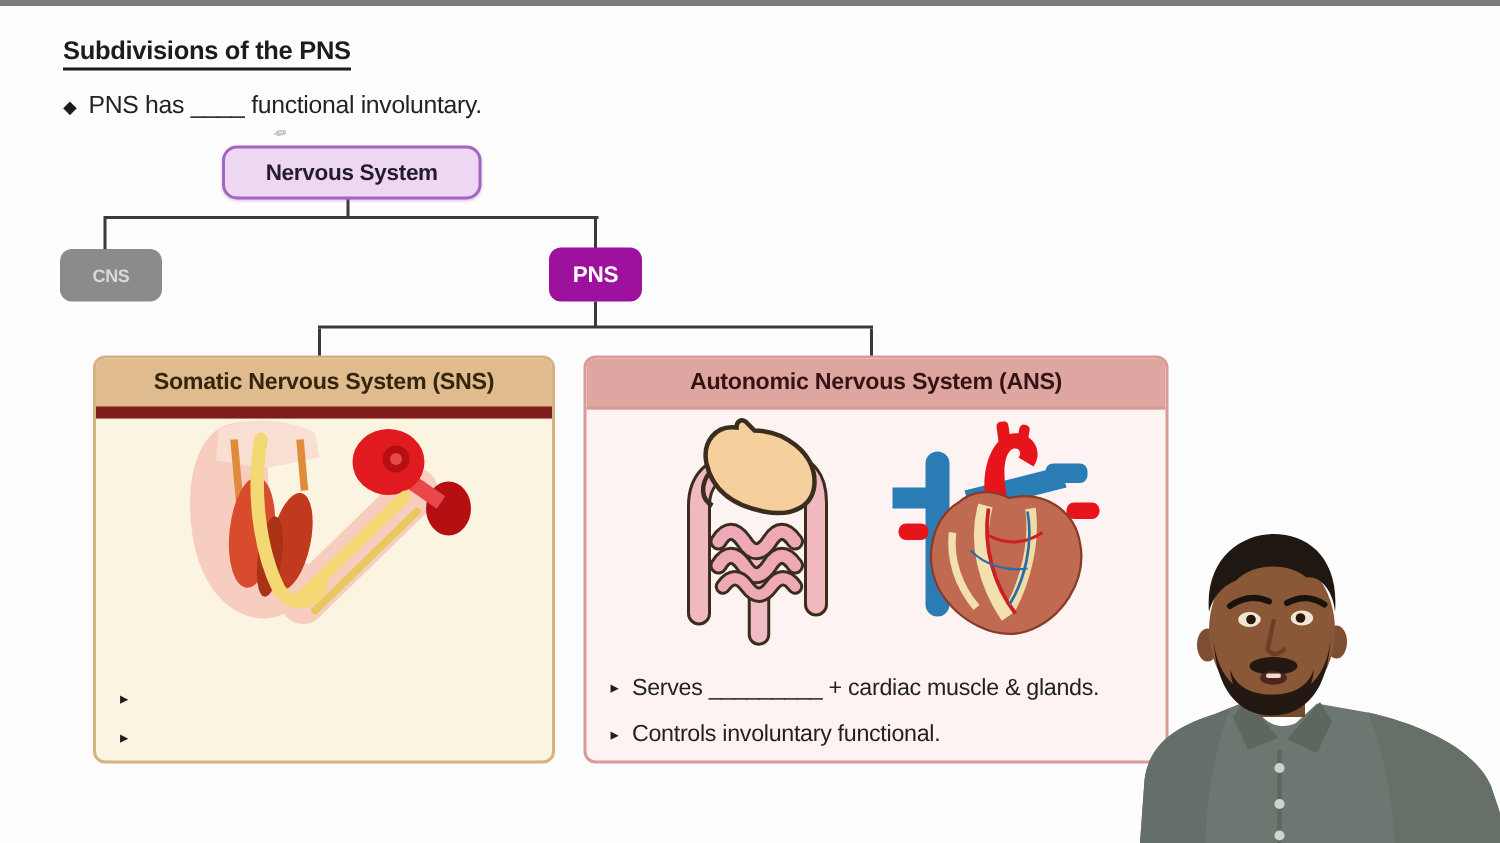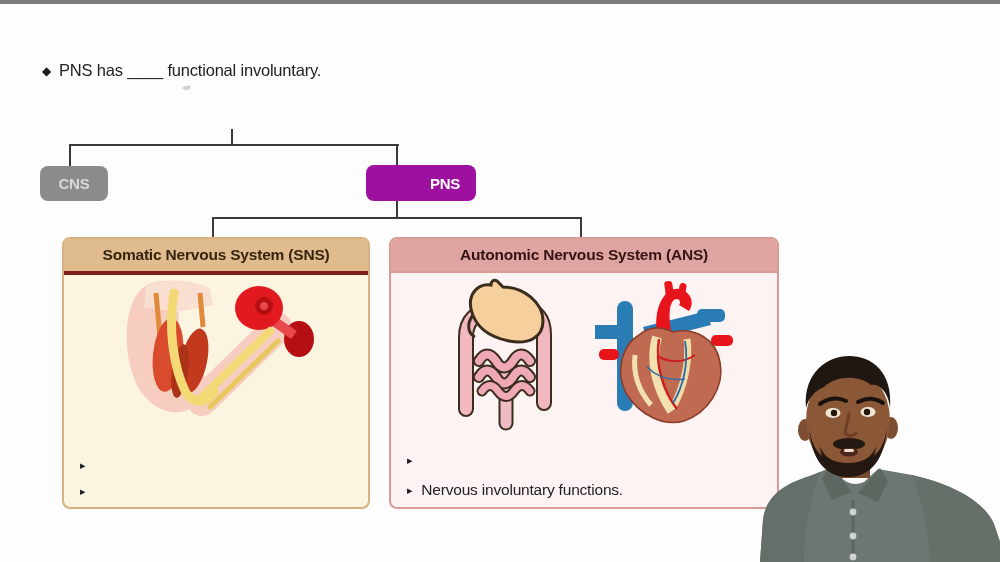--- a/index.html
+++ b/index.html
@@ -15,62 +15,66 @@
   }
   .intro{position:absolute;left:42px;top:61px;display:flex;align-items:center;font-size:16.5px;color:#222;}
   .intro .marker{font-size:12px;margin-right:8px;color:#1c1c1c;}
   .pen{position:absolute;left:182px;top:82px;font-size:10px;color:#a9a3a9;transform:rotate(125deg);}
   
   .node{position:absolute;display:flex;align-items:center;justify-content:center;font-weight:bold;}
   .node-root{
     left:148px;top:97px;width:169px;height:32px;background:#eed7f3;border:2px solid #a265c2;
     border-radius:10px;font-size:15px;color:#241b2e;box-shadow:0 1px 2px rgba(160,100,200,.35);
   }
-  .node-cns{left:40px;top:166px;width:68px;height:35px;background:#8b8b8b;border-radius:8px;font-size:15px;color:#d9d9d9;}
-  .node-pns{left:366px;top:165px;width:62px;height:36px;background:#9e119e;border-radius:8px;font-size:15px;color:#ffffff;padding-left:48px;}
+  .node-cns{left:40px;top:166px;width:68px;height:35px;background:#8b8b8b;border-radius:8px;font-size:12px;color:#d9d9d9;}
+  .node-pns{left:366px;top:165px;width:62px;height:36px;background:#9e119e;border-radius:8px;font-size:15px;color:#ffffff;}
   .conn{position:absolute;background:#3a3a3a;}
   
   .panel{position:absolute;border-radius:8px;overflow:hidden;}
   .panel-sns{left:62px;top:237px;width:304px;height:268px;background:#fbf4e1;border:2px solid #d8b183;}
   .panel-ans{left:389px;top:237px;width:386px;height:268px;background:#fdf3f3;border:2px solid #d99b97;}
   .panel-header{
     height:32px;display:flex;align-items:center;justify-content:center;
     font-weight:bold;font-size:15.5px;
   }
-  .panel-sns .panel-header{background:#dfbb8e;border-bottom:4px solid #7f1d1d;color:#34250f;}
+  .panel-sns .panel-header{background:#dfbb8e;border-bottom:8px solid #7f1d1d;color:#34250f;}
   .panel-ans .panel-header{background:#dfa5a1;border-bottom:2px solid #d99b97;color:#341312;}
   .panel-body{position:absolute;left:0;right:0;top:34px;bottom:0;}
   .illus-wrap{display:flex;justify-content:center;align-items:flex-start;gap:6px;margin-top:2px;}
   .bullets{position:absolute;left:16px;right:4px;bottom:8px;}
   .bullet-row{display:flex;align-items:baseline;font-size:15.5px;color:#222;margin-top:13px;white-space:nowrap;}
   .bullet-row .bmark{font-size:11px;margin-right:9px;color:#1c1c1c;transform:translateY(-1px);}
   .person{position:absolute;right:0;bottom:0;width:240px;height:212px;}
 </style>
 </head>
 <body>
 
 <div class="stage">
   <div class="topbar"></div>
 
+  <div class="title">Subdivisions of the PNS</div>
 
   <div class="intro">
     <span class="marker">◆</span>
     <span>PNS has ____ functional involuntary.</span>
   </div>
   <div class="pen">✎</div>
 
   <div class="conn" style="left:231px;top:129px;width:2px;height:16px;"></div>
   <div class="conn" style="left:69px;top:144px;width:330px;height:2px;"></div>
   <div class="conn" style="left:69px;top:146px;width:2px;height:21px;"></div>
   <div class="conn" style="left:396px;top:146px;width:2px;height:20px;"></div>
   <div class="conn" style="left:396px;top:201px;width:2px;height:17px;"></div>
   <div class="conn" style="left:212px;top:217px;width:370px;height:2px;"></div>
   <div class="conn" style="left:212px;top:219px;width:2px;height:19px;"></div>
   <div class="conn" style="left:580px;top:219px;width:2px;height:19px;"></div>
 
+  <div class="node node-root">
+    <span>Nervous System</span>
+  </div>
   <div class="node node-cns">
     <span>CNS</span>
   </div>
   <div class="node node-pns">
     <span>PNS</span>
   </div>
 
   <div class="panel panel-sns">
     <div class="panel-header">Somatic Nervous System (SNS)</div>
     <div class="panel-body">
@@ -155,24 +159,25 @@
 
           <path d="M72,64 C68,90 76,116 90,134" fill="none" stroke="#cc1f1f" stroke-width="2.5"></path>
           <path d="M72,82 C84,88 96,88 108,80" fill="none" stroke="#cc1f1f" stroke-width="2"></path>
           <path d="M98,66 C102,88 96,112 86,128" fill="none" stroke="#2a6ca5" stroke-width="1.8"></path>
           <path d="M60,92 C70,102 84,106 98,104" fill="none" stroke="#2a6ca5" stroke-width="1.5"></path>
         </svg>
       </div>
       <div class="bullets">
         <div class="bullet-row">
           <span class="bmark">▸</span>
-        </div>
-        <div class="bullet-row">
-          <span class="bmark">▸</span>
-          <span>Nervous involuntary functions.</span>
+          <span>Serves _________ + cardiac muscle &amp; glands.</span>
+        </div>
+        <div class="bullet-row">
+          <span class="bmark">▸</span>
+          <span>Controls involuntary functional.</span>
         </div>
       </div>
     </div>
   </div>
 
   <svg class="person" viewBox="0 0 240 212">
 
     <path d="M0,212 L3,170 C6,146 24,134 50,126 L72,117 L80,126 C86,134 96,136 104,132 L118,119 L152,125 C192,134 224,151 234,174 L240,192 L240,212 Z" fill="#6d7772"></path>
     <path d="M3,170 C6,146 24,134 50,126 L60,122 C50,150 44,180 44,212 L0,212 Z" fill="#656f6a"></path>
     <path d="M152,125 C192,134 224,151 234,174 L240,192 L240,212 L170,212 C168,180 162,150 152,125 Z" fill="#667069"></path>

